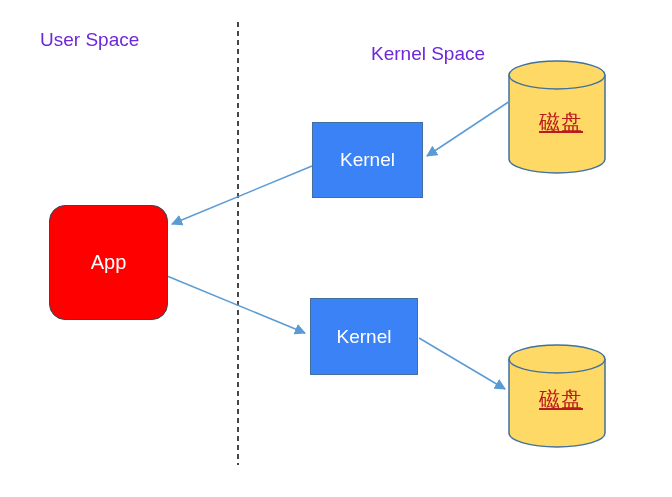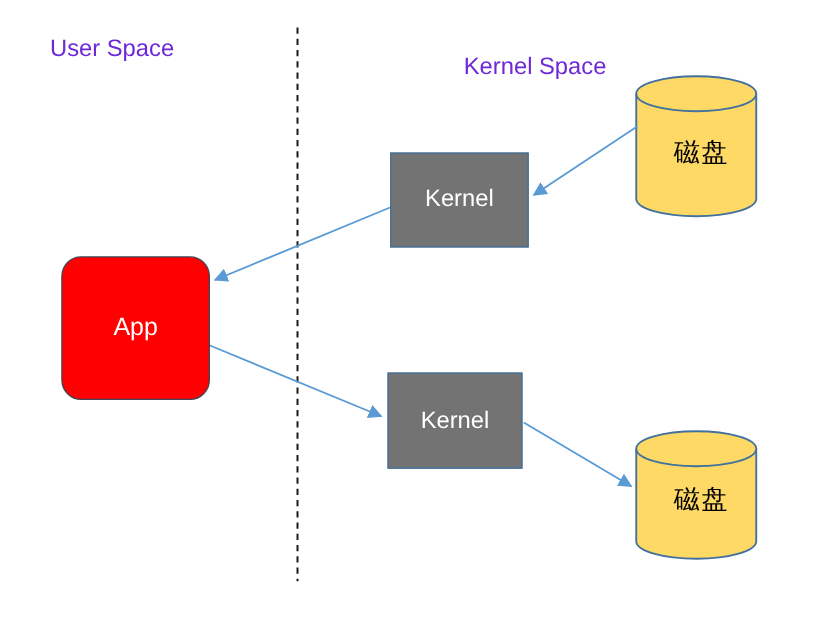--- a/index.html
+++ b/index.html
@@ -34,41 +34,42 @@
   .node {
     position: absolute;
     display: flex;
     align-items: center;
     justify-content: center;
     color: #ffffff;
     font-size: 19px;
     box-sizing: border-box;
   }
   .node.kernel-box {
-    background: #737373;
+    background: #3b82f6;
     border: 1.5px solid #41719C;
     align-items: center;
   }
   .node.kernel-top { left: 312px; top: 122px; width: 111px; height: 76px; }
   .node.kernel-bottom { left: 310px; top: 298px; width: 108px; height: 77px; }
   .node.app-box {
     left: 49px; top: 205px; width: 119px; height: 115px;
     background: #FE0000;
     border: 1.5px solid #3C4657;
     border-radius: 16px;
     font-size: 20px;
   }
   .disk-label {
     position: absolute;
     width: 104px;
     left: 509px;
     text-align: center;
-    color: #000000;
+    color: #b91c1c;
     font-size: 21px;
     letter-spacing: 1px;
+    text-decoration: underline;
   }
   .disk-label.top { top: 108px; }
   .disk-label.bottom { top: 385px; }
 </style>
 </head>
 <body>
 
 <div class="canvas">
 
   <svg class="layer-svg" viewBox="0 0 672 497" xmlns="http://www.w3.org/2000/svg">

